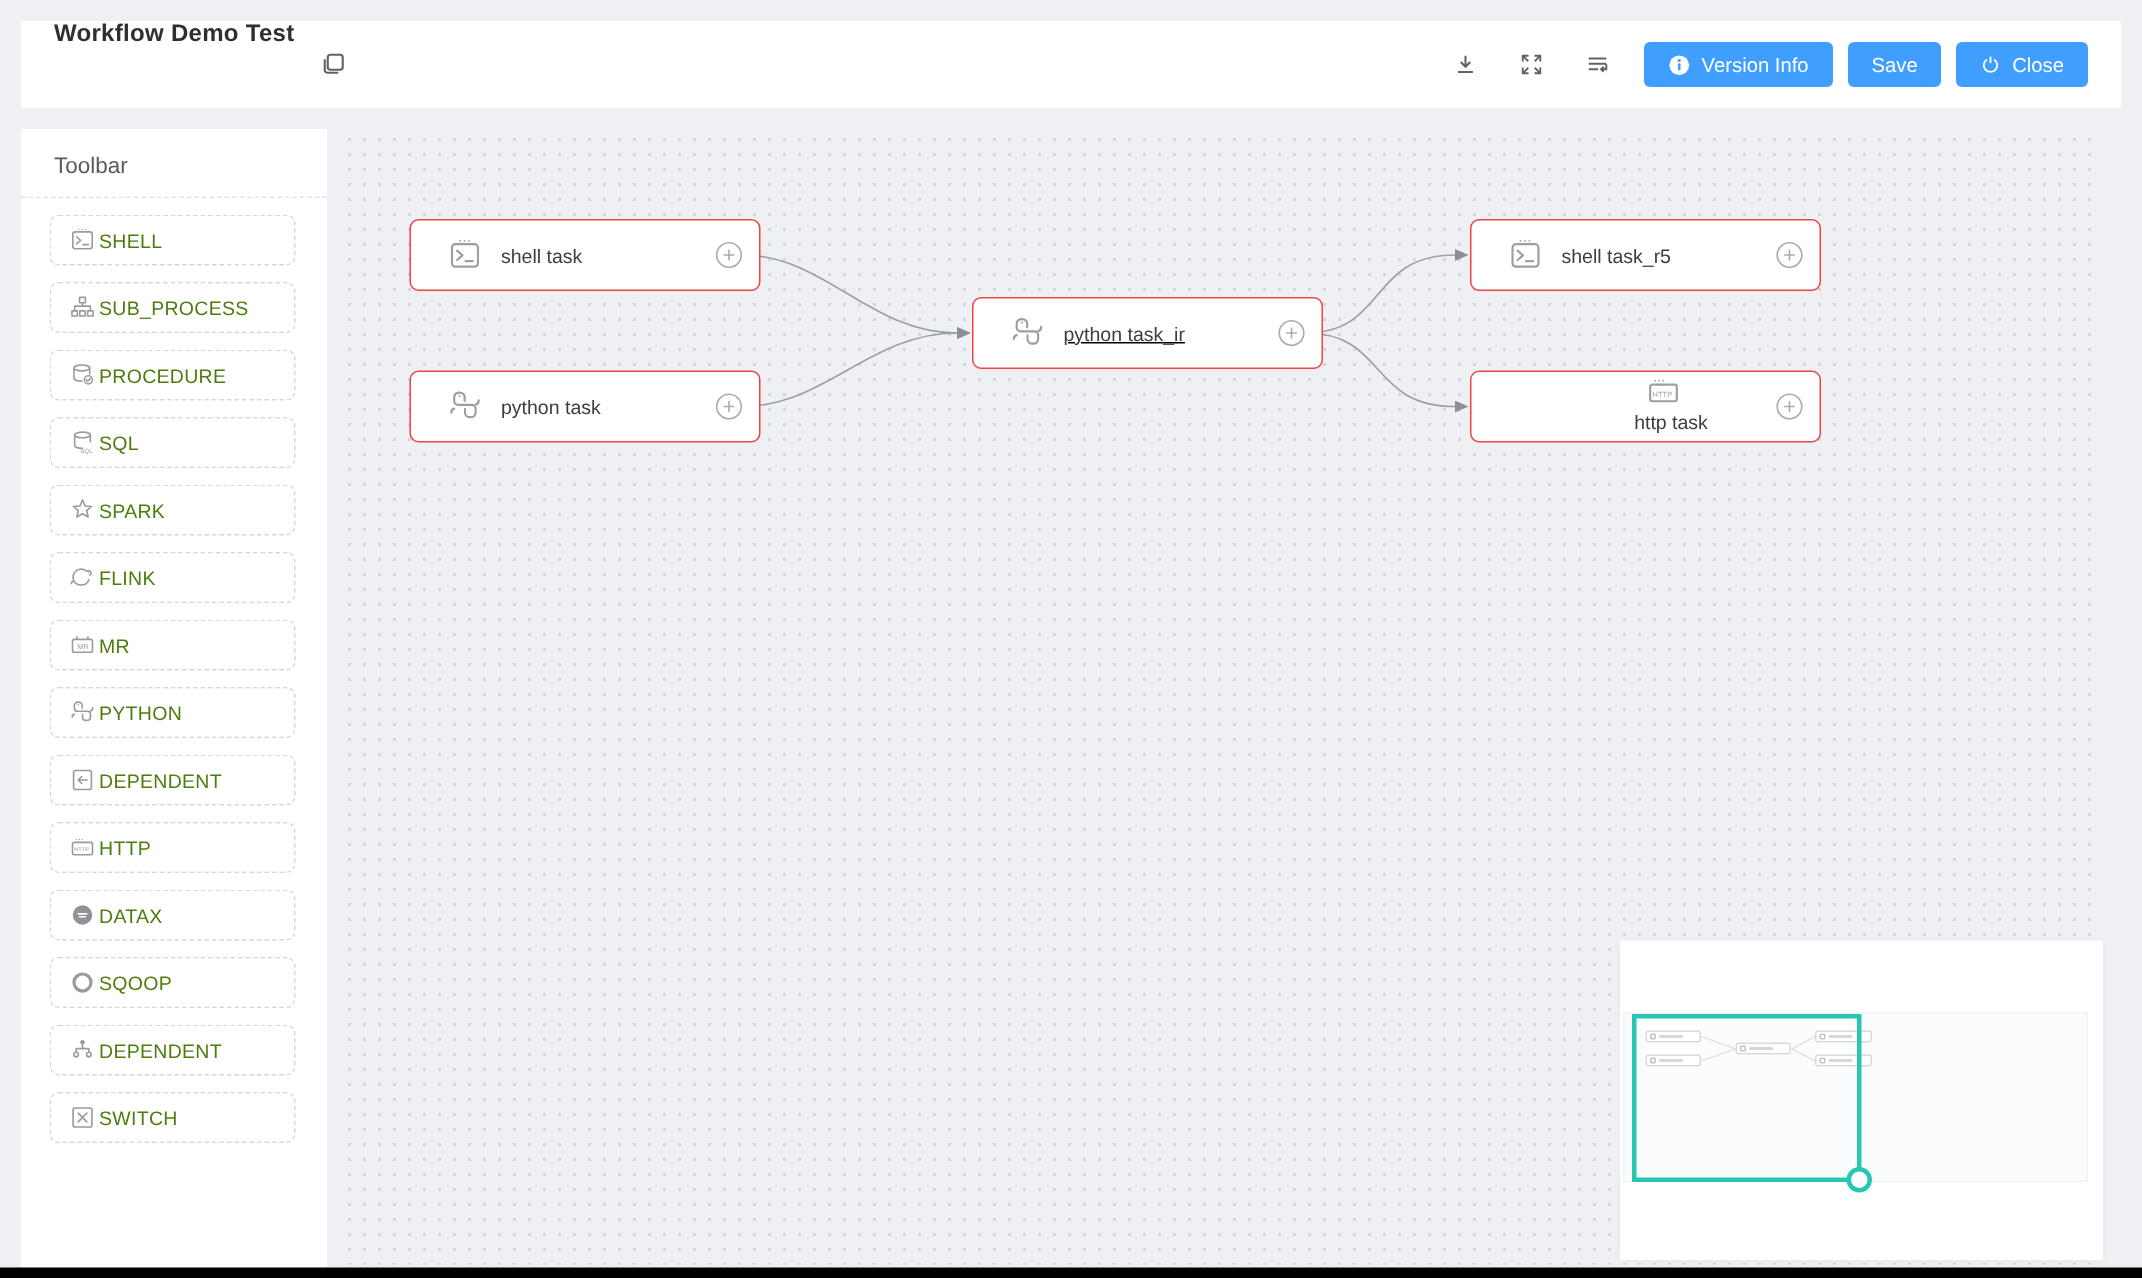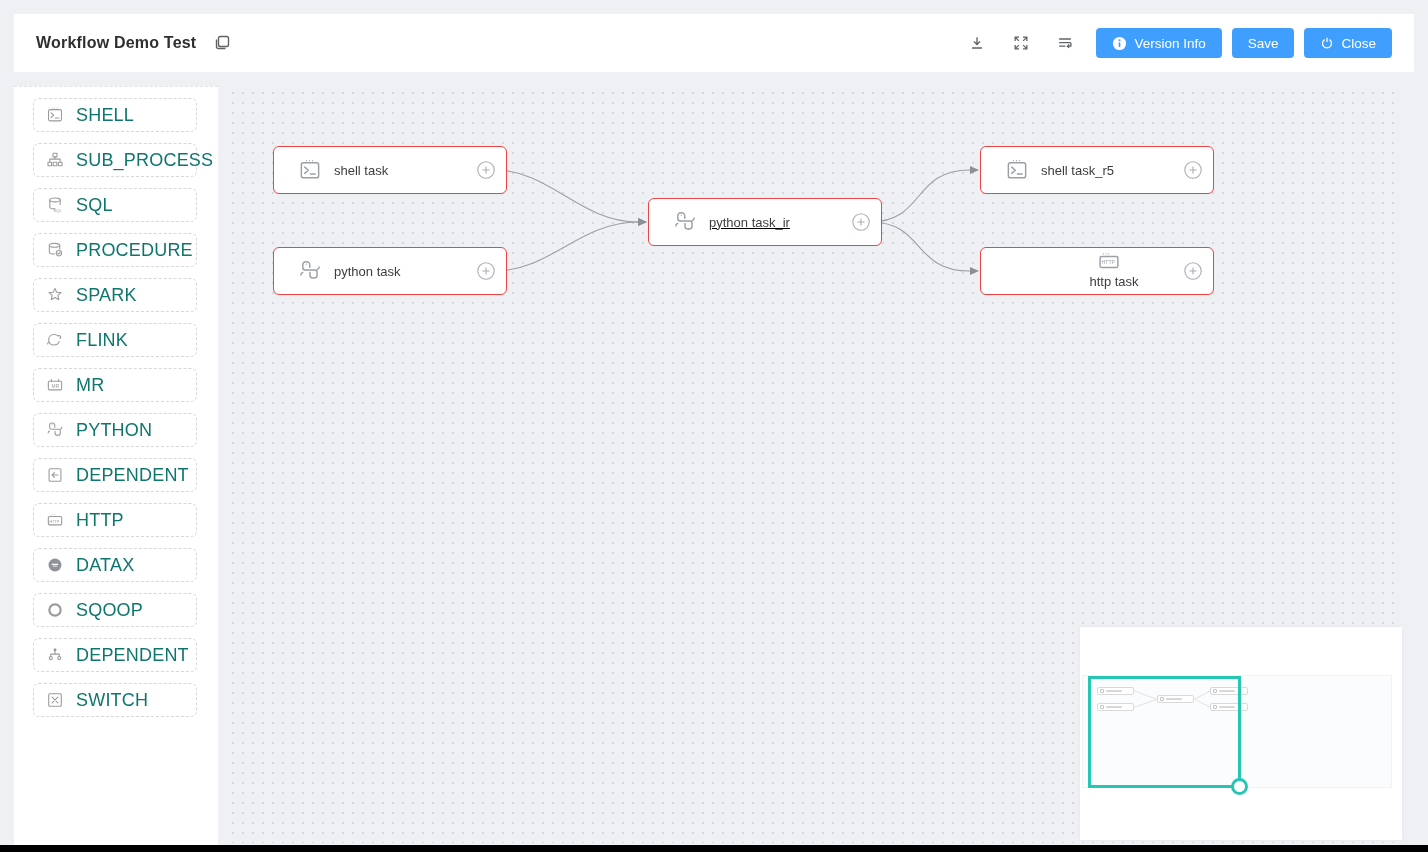--- a/index.html
+++ b/index.html
@@ -1,21 +1,21 @@
 <!DOCTYPE html>
 <html><head>
 <meta charset="utf-8">
 <style>
   * { margin:0; padding:0; box-sizing:border-box; }
   html,body { width:1428px; height:852px; overflow:hidden;
     font-family:"Liberation Sans", sans-serif; background:#eef0f4; }
 
   
   .header { position:absolute; left:14px; top:14px; width:1400px; height:58px;
-    background:#fff; display:flex; align-items:center; padding:0 22px; }
+    background:#fff; display:flex; padding:0 22px; }
   .title { font-size:16px; font-weight:bold; color:#2f2f2f; letter-spacing:.2px; }
   .copy-btn { margin-left:16px; background:none; border:none; cursor:pointer;
     display:flex; align-items:center; color:#606266; }
   .header-right { margin-left:auto; display:flex; align-items:center; gap:10px; }
   .icon-btn { background:none; border:none; cursor:pointer; padding:4px;
     display:flex; align-items:center; color:#5f6368; margin-right:8px; }
   .btn { display:inline-flex; align-items:center; justify-content:center; gap:7px;
     background:#409eff; color:#fff; border:none; border-radius:4px; height:30px;
     padding:0 16px; font-size:13.5px; font-family:inherit; cursor:pointer; }
 
@@ -23,21 +23,21 @@
   .sidebar { position:absolute; left:14px; top:86px; width:204px; height:759px;
     background:#fff; }
   .sidebar-title { font-size:15px; color:#5a5a5a; padding:16px 22px 12px 22px; }
   .sidebar-divider { border-top:1px dashed #e2e2e2; margin:0; }
   .tool-items { padding:11px 19px 0 19px; }
   .tool-item { width:164px; height:34px; border:1px dashed #d7d7d7; border-radius:6px;
     background:#fff; display:flex; align-items:center; padding-left:12px;
     margin-bottom:11px; cursor:grab; }
   .tool-item .t-ico { width:18px; height:18px; display:flex; align-items:center;
     justify-content:center; color:#9b9b9b; }
-  .tool-item .t-label { margin-left:12px; font-size:18px; color:#0f766e;
+  .tool-item .t-label { margin-left:2px; font-size:13px; color:#4d7c0f;
     letter-spacing:.2px; }
 
   
   .canvas { position:absolute; left:218px; top:86px; width:1196px; height:759px;
     background:#eef0f4; }
   .grid { position:absolute; left:10px; right:12px; top:2px; bottom:2px;
     background-image:radial-gradient(circle,#d3d6dd 1px, transparent 1.2px);
     background-size:10px 10px; }
   .edges { position:absolute; left:0; top:0; width:100%; height:100%; pointer-events:none; }
 
@@ -115,20 +115,21 @@
       <svg width="14" height="14" viewBox="0 0 20 20" fill="none" stroke="#fff" stroke-width="1.8">
         <path d="M6.6 5.2 a6.4 6.4 0 1 0 6.8 0"></path>
         <path d="M10 2.5 v6.2"></path>
       </svg>
       <span>Close</span>
     </button>
   </div>
 </div>
 
 <div class="sidebar">
+  <div class="sidebar-title">Toolbar</div>
   <div class="sidebar-divider"></div>
   <div class="tool-items" id="tool-items">
       <div class="tool-item">
         <span class="t-ico">
           <svg width="18" height="18" viewBox="0 0 20 20" fill="none" stroke="currentColor" stroke-width="1.2" stroke-linecap="round" stroke-linejoin="round">
             <rect x="2.8" y="4" width="14.4" height="12.5" rx="1.8"></rect>
       <circle cx="7.2" cy="2.2" r=".5" fill="currentColor" stroke="none"></circle>
             <circle cx="9.7" cy="2.2" r=".5" fill="currentColor" stroke="none"></circle>
             <circle cx="12.2" cy="2.2" r=".5" fill="currentColor" stroke="none"></circle>
       <path d="M5.6 7.6 l3 2.6 -3 2.6 M10.3 13.4 h4"></path>
@@ -144,37 +145,37 @@
       <rect x="2.2" y="12.5" width="4" height="3.8"></rect>
             <rect x="8" y="12.5" width="4" height="3.8"></rect>
             <rect x="13.8" y="12.5" width="4" height="3.8"></rect>
           </svg>
         </span>
     <span class="t-label">SUB_PROCESS</span>
       </div>
       <div class="tool-item">
         <span class="t-ico">
           <svg width="18" height="18" viewBox="0 0 20 20" fill="none" stroke="currentColor" stroke-width="1.2" stroke-linecap="round" stroke-linejoin="round">
-            <ellipse cx="10" cy="4.4" rx="5.8" ry="2.1"></ellipse>
-      <path d="M4.2 4.4 v7.8 c0 1.2 2.6 2.1 5.8 2.1 M15.8 4.4 v5"></path>
-      <text x="8.3" y="18" font-size="4.6" fill="currentColor" stroke="none" font-family="inherit">SQL</text>
-          </svg>
-        </span>
-    <span class="t-label">SQL</span>
-      </div>
-      <div class="tool-item">
-        <span class="t-ico">
-          <svg width="18" height="18" viewBox="0 0 20 20" fill="none" stroke="currentColor" stroke-width="1.2" stroke-linecap="round" stroke-linejoin="round">
             <ellipse cx="9.5" cy="4.8" rx="5.8" ry="2.2"></ellipse>
       <path d="M3.7 4.8 v7.4 c0 1.3 2.6 2.3 5.8 2.3 M15.3 4.8 v4.4"></path>
       <circle cx="14.3" cy="13.6" r="3"></circle>
             <path d="M12.9 13.6 l1 1 1.8-1.9"></path>
           </svg>
         </span>
     <span class="t-label">PROCEDURE</span>
+      </div>
+      <div class="tool-item">
+        <span class="t-ico">
+          <svg width="18" height="18" viewBox="0 0 20 20" fill="none" stroke="currentColor" stroke-width="1.2" stroke-linecap="round" stroke-linejoin="round">
+            <ellipse cx="10" cy="4.4" rx="5.8" ry="2.1"></ellipse>
+      <path d="M4.2 4.4 v7.8 c0 1.2 2.6 2.1 5.8 2.1 M15.8 4.4 v5"></path>
+      <text x="8.3" y="18" font-size="4.6" fill="currentColor" stroke="none" font-family="inherit">SQL</text>
+          </svg>
+        </span>
+    <span class="t-label">SQL</span>
       </div>
       <div class="tool-item">
         <span class="t-ico">
           <svg width="18" height="18" viewBox="0 0 20 20" fill="none" stroke="currentColor" stroke-width="1.2" stroke-linecap="round" stroke-linejoin="round">
             <path d="M10 2.6 l1.9 4.4 4.8.4 -3.6 3.1 1.1 4.7 L10 12.8 5.8 15.2 6.9 10.5 3.3 7.4 8.1 7z"></path>
           </svg>
         </span>
     <span class="t-label">SPARK</span>
       </div>
       <div class="tool-item">

